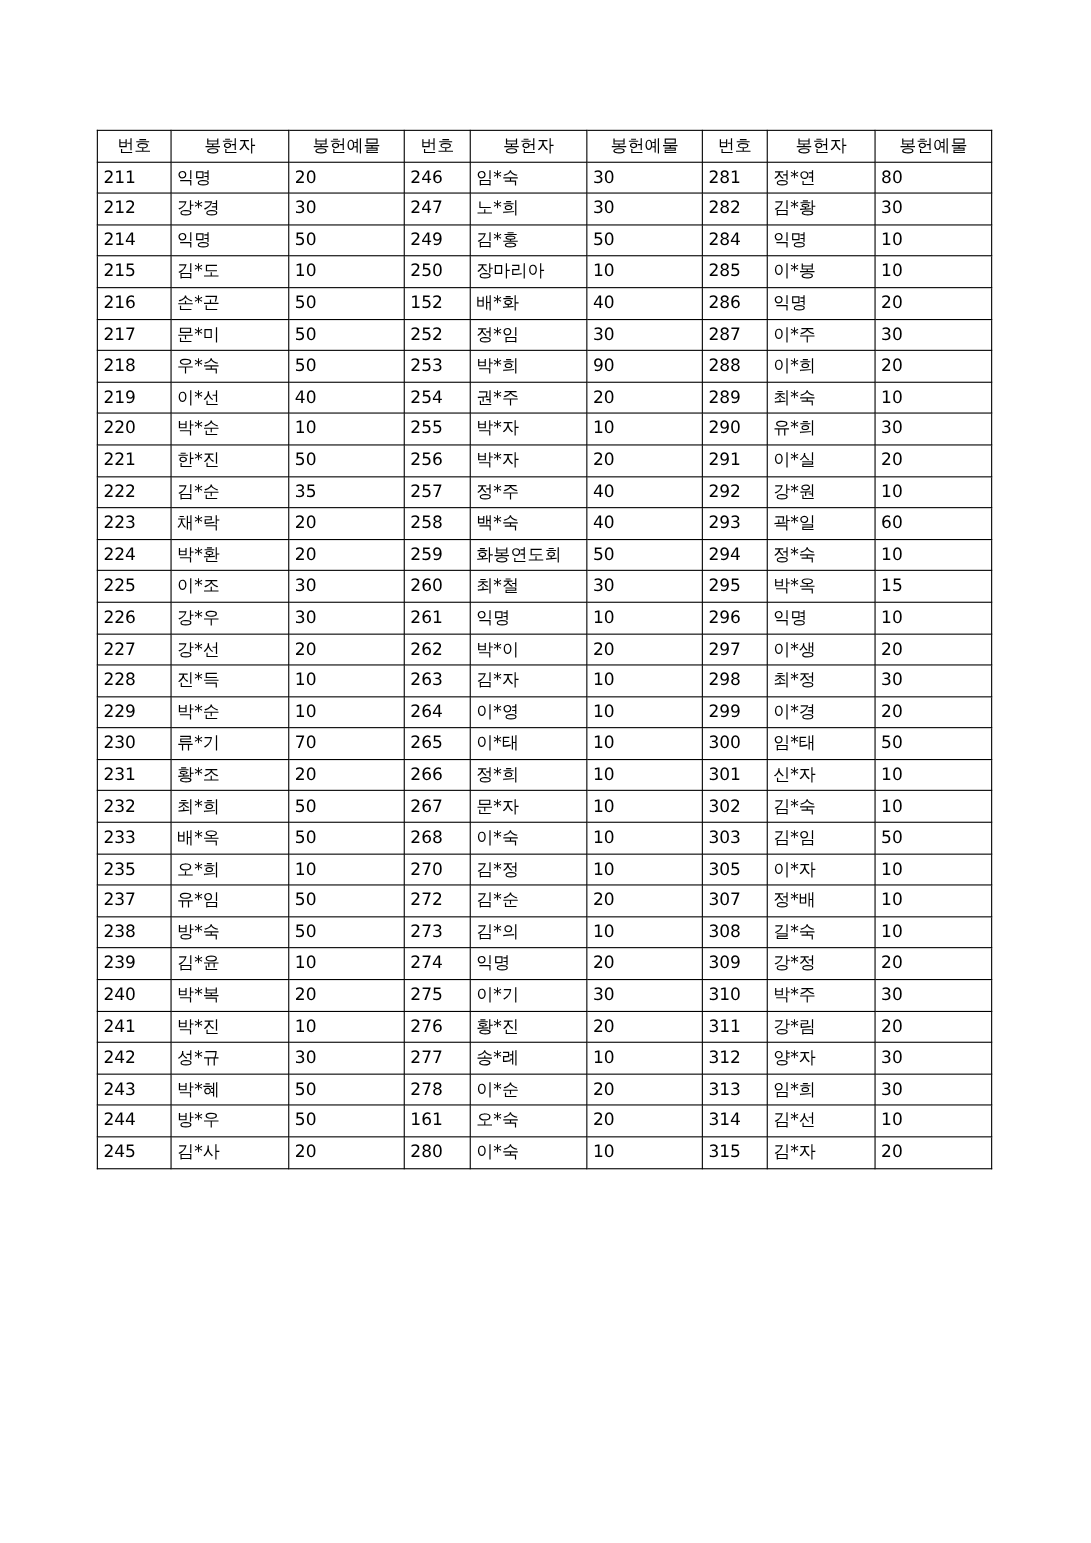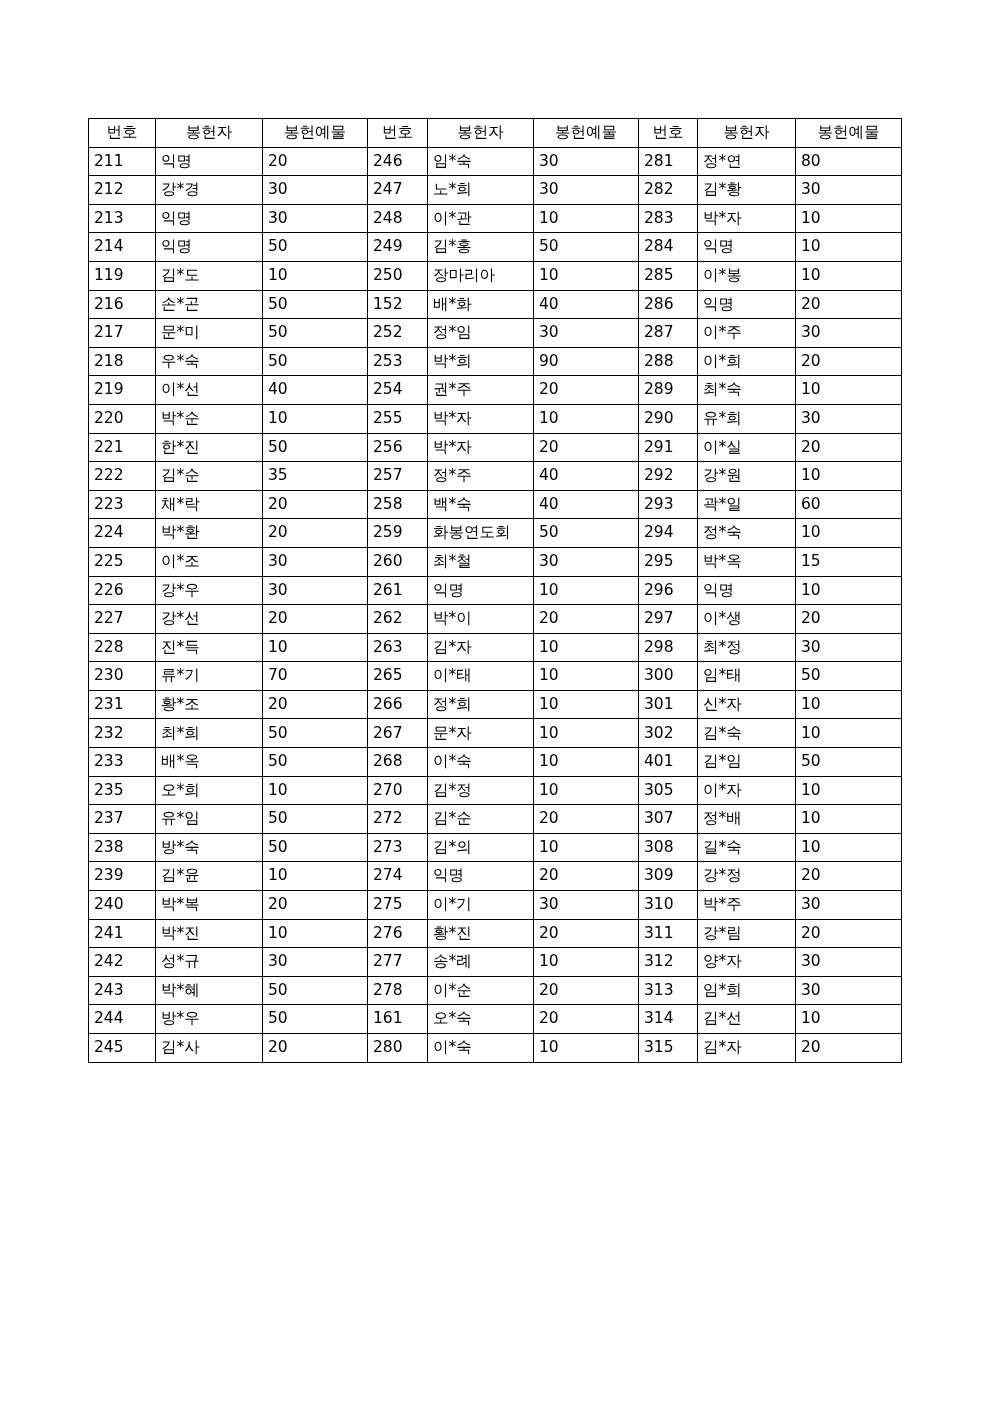--- a/index.html
+++ b/index.html
@@ -107,43 +107,32 @@
           <td>강*경</td>
           <td>30</td>
           <td class="num">247</td>
           <td>노*희</td>
           <td>30</td>
           <td class="num">282</td>
           <td>김*황</td>
           <td>30</td>
         </tr>
         <tr>
-          <td class="num">213</td>
-          <td>익명</td>
-          <td>30</td>
-          <td class="num">248</td>
-          <td>이*관</td>
-          <td>10</td>
-          <td class="num">283</td>
-          <td>박*자</td>
-          <td>10</td>
-        </tr>
-        <tr>
           <td class="num">214</td>
           <td>익명</td>
           <td>50</td>
           <td class="num">249</td>
           <td>김*홍</td>
           <td>50</td>
           <td class="num">284</td>
           <td>익명</td>
           <td>10</td>
         </tr>
         <tr>
-          <td class="num">119</td>
+          <td class="num">215</td>
           <td>김*도</td>
           <td>10</td>
           <td class="num">250</td>
           <td>장마리아</td>
           <td>10</td>
           <td class="num">285</td>
           <td>이*봉</td>
           <td>10</td>
         </tr>
         <tr>
@@ -283,20 +272,31 @@
           <td>진*득</td>
           <td>10</td>
           <td class="num">263</td>
           <td>김*자</td>
           <td>10</td>
           <td class="num">298</td>
           <td>최*정</td>
           <td>30</td>
         </tr>
         <tr>
+          <td class="num">229</td>
+          <td>박*순</td>
+          <td>10</td>
+          <td class="num">264</td>
+          <td>이*영</td>
+          <td>10</td>
+          <td class="num">299</td>
+          <td>이*경</td>
+          <td>20</td>
+        </tr>
+        <tr>
           <td class="num">230</td>
           <td>류*기</td>
           <td>70</td>
           <td class="num">265</td>
           <td>이*태</td>
           <td>10</td>
           <td class="num">300</td>
           <td>임*태</td>
           <td>50</td>
         </tr>
@@ -322,21 +322,21 @@
           <td>김*숙</td>
           <td>10</td>
         </tr>
         <tr>
           <td class="num">233</td>
           <td>배*옥</td>
           <td>50</td>
           <td class="num">268</td>
           <td>이*숙</td>
           <td>10</td>
-          <td class="num">401</td>
+          <td class="num">303</td>
           <td>김*임</td>
           <td>50</td>
         </tr>
         <tr>
           <td class="num">235</td>
           <td>오*희</td>
           <td>10</td>
           <td class="num">270</td>
           <td>김*정</td>
           <td>10</td>

